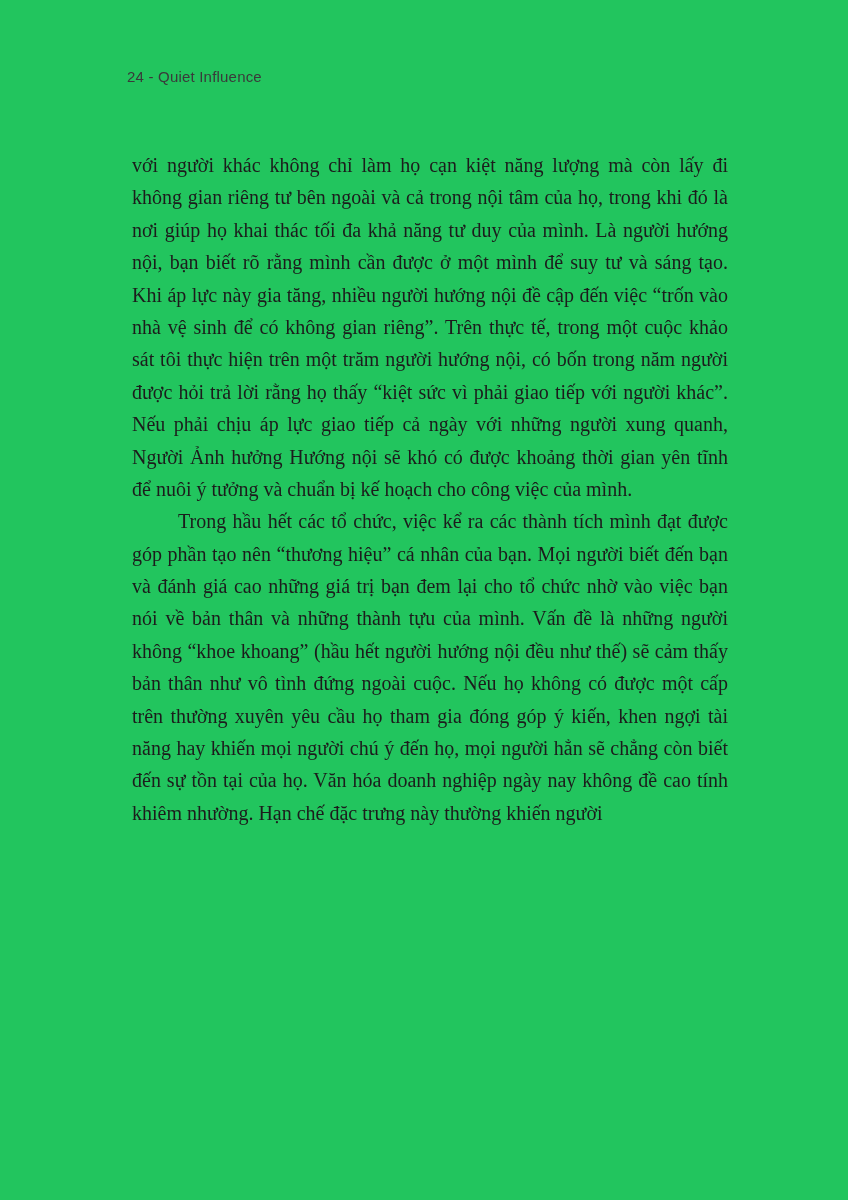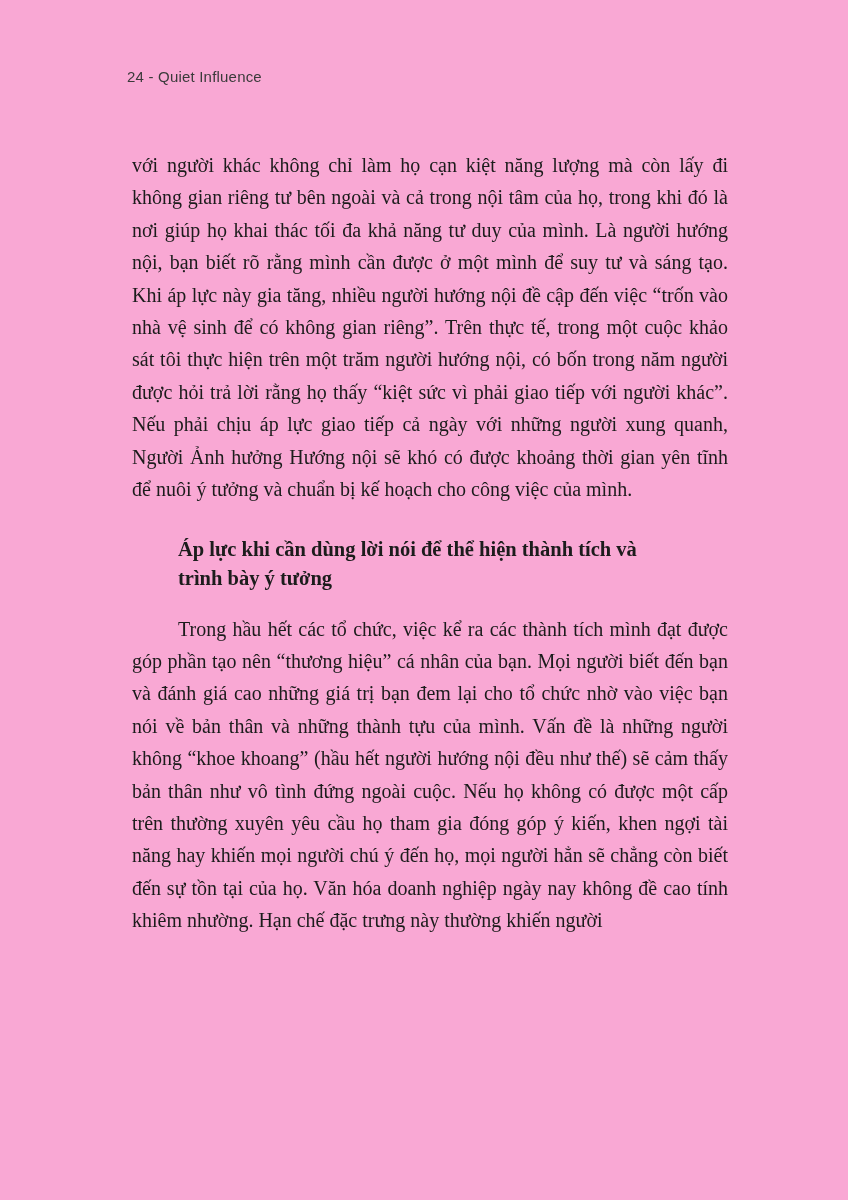--- a/index.html
+++ b/index.html
@@ -4,21 +4,21 @@
 <style>
   html, body {
     margin: 0;
     padding: 0;
     background: #ffffff;
   }
   .page {
     position: relative;
     width: 848px;
     height: 1200px;
-    background: #f9a8d4;
+    background: #22c55e;
     overflow: hidden;
   }
   .running-header {
     position: absolute;
     left: 127px;
     top: 68px;
     font-family: "Liberation Sans", sans-serif;
     font-size: 15px;
     letter-spacing: 0.2px;
     color: #3a3a3a;
@@ -55,19 +55,18 @@
 <body>
 
 <div class="page">
 
   <div class="running-header">24 - Quiet Influence</div>
 
   <div class="content">
 
     <p class="body-para">với người khác không chỉ làm họ cạn kiệt năng lượng mà còn lấy đi không gian riêng tư bên ngoài và cả trong nội tâm của họ, trong khi đó là nơi giúp họ khai thác tối đa khả năng tư duy của mình. Là người hướng nội, bạn biết rõ rằng mình cần được ở một mình để suy tư và sáng tạo. Khi áp lực này gia tăng, nhiều người hướng nội đề cập đến việc “trốn vào nhà vệ sinh để có không gian riêng”. Trên thực tế, trong một cuộc khảo sát tôi thực hiện trên một trăm người hướng nội, có bốn trong năm người được hỏi trả lời rằng họ thấy “kiệt sức vì phải giao tiếp với người khác”. Nếu phải chịu áp lực giao tiếp cả ngày với những người xung quanh, Người Ảnh hưởng Hướng nội sẽ khó có được khoảng thời gian yên tĩnh để nuôi ý tưởng và chuẩn bị kế hoạch cho công việc của mình.</p>
 
-    <h2 class="section-heading">Áp lực khi cần dùng lời nói để thể hiện thành tích và trình bày ý tưởng</h2>
 
     <p class="body-para indented">Trong hầu hết các tổ chức, việc kể ra các thành tích mình đạt được góp phần tạo nên “thương hiệu” cá nhân của bạn. Mọi người biết đến bạn và đánh giá cao những giá trị bạn đem lại cho tổ chức nhờ vào việc bạn nói về bản thân và những thành tựu của mình. Vấn đề là những người không “khoe khoang” (hầu hết người hướng nội đều như thế) sẽ cảm thấy bản thân như vô tình đứng ngoài cuộc. Nếu họ không có được một cấp trên thường xuyên yêu cầu họ tham gia đóng góp ý kiến, khen ngợi tài năng hay khiến mọi người chú ý đến họ, mọi người hẳn sẽ chẳng còn biết đến sự tồn tại của họ. Văn hóa doanh nghiệp ngày nay không đề cao tính khiêm nhường. Hạn chế đặc trưng này thường khiến người</p>
 
   </div>
 
 </div>
 
 </body></html>

